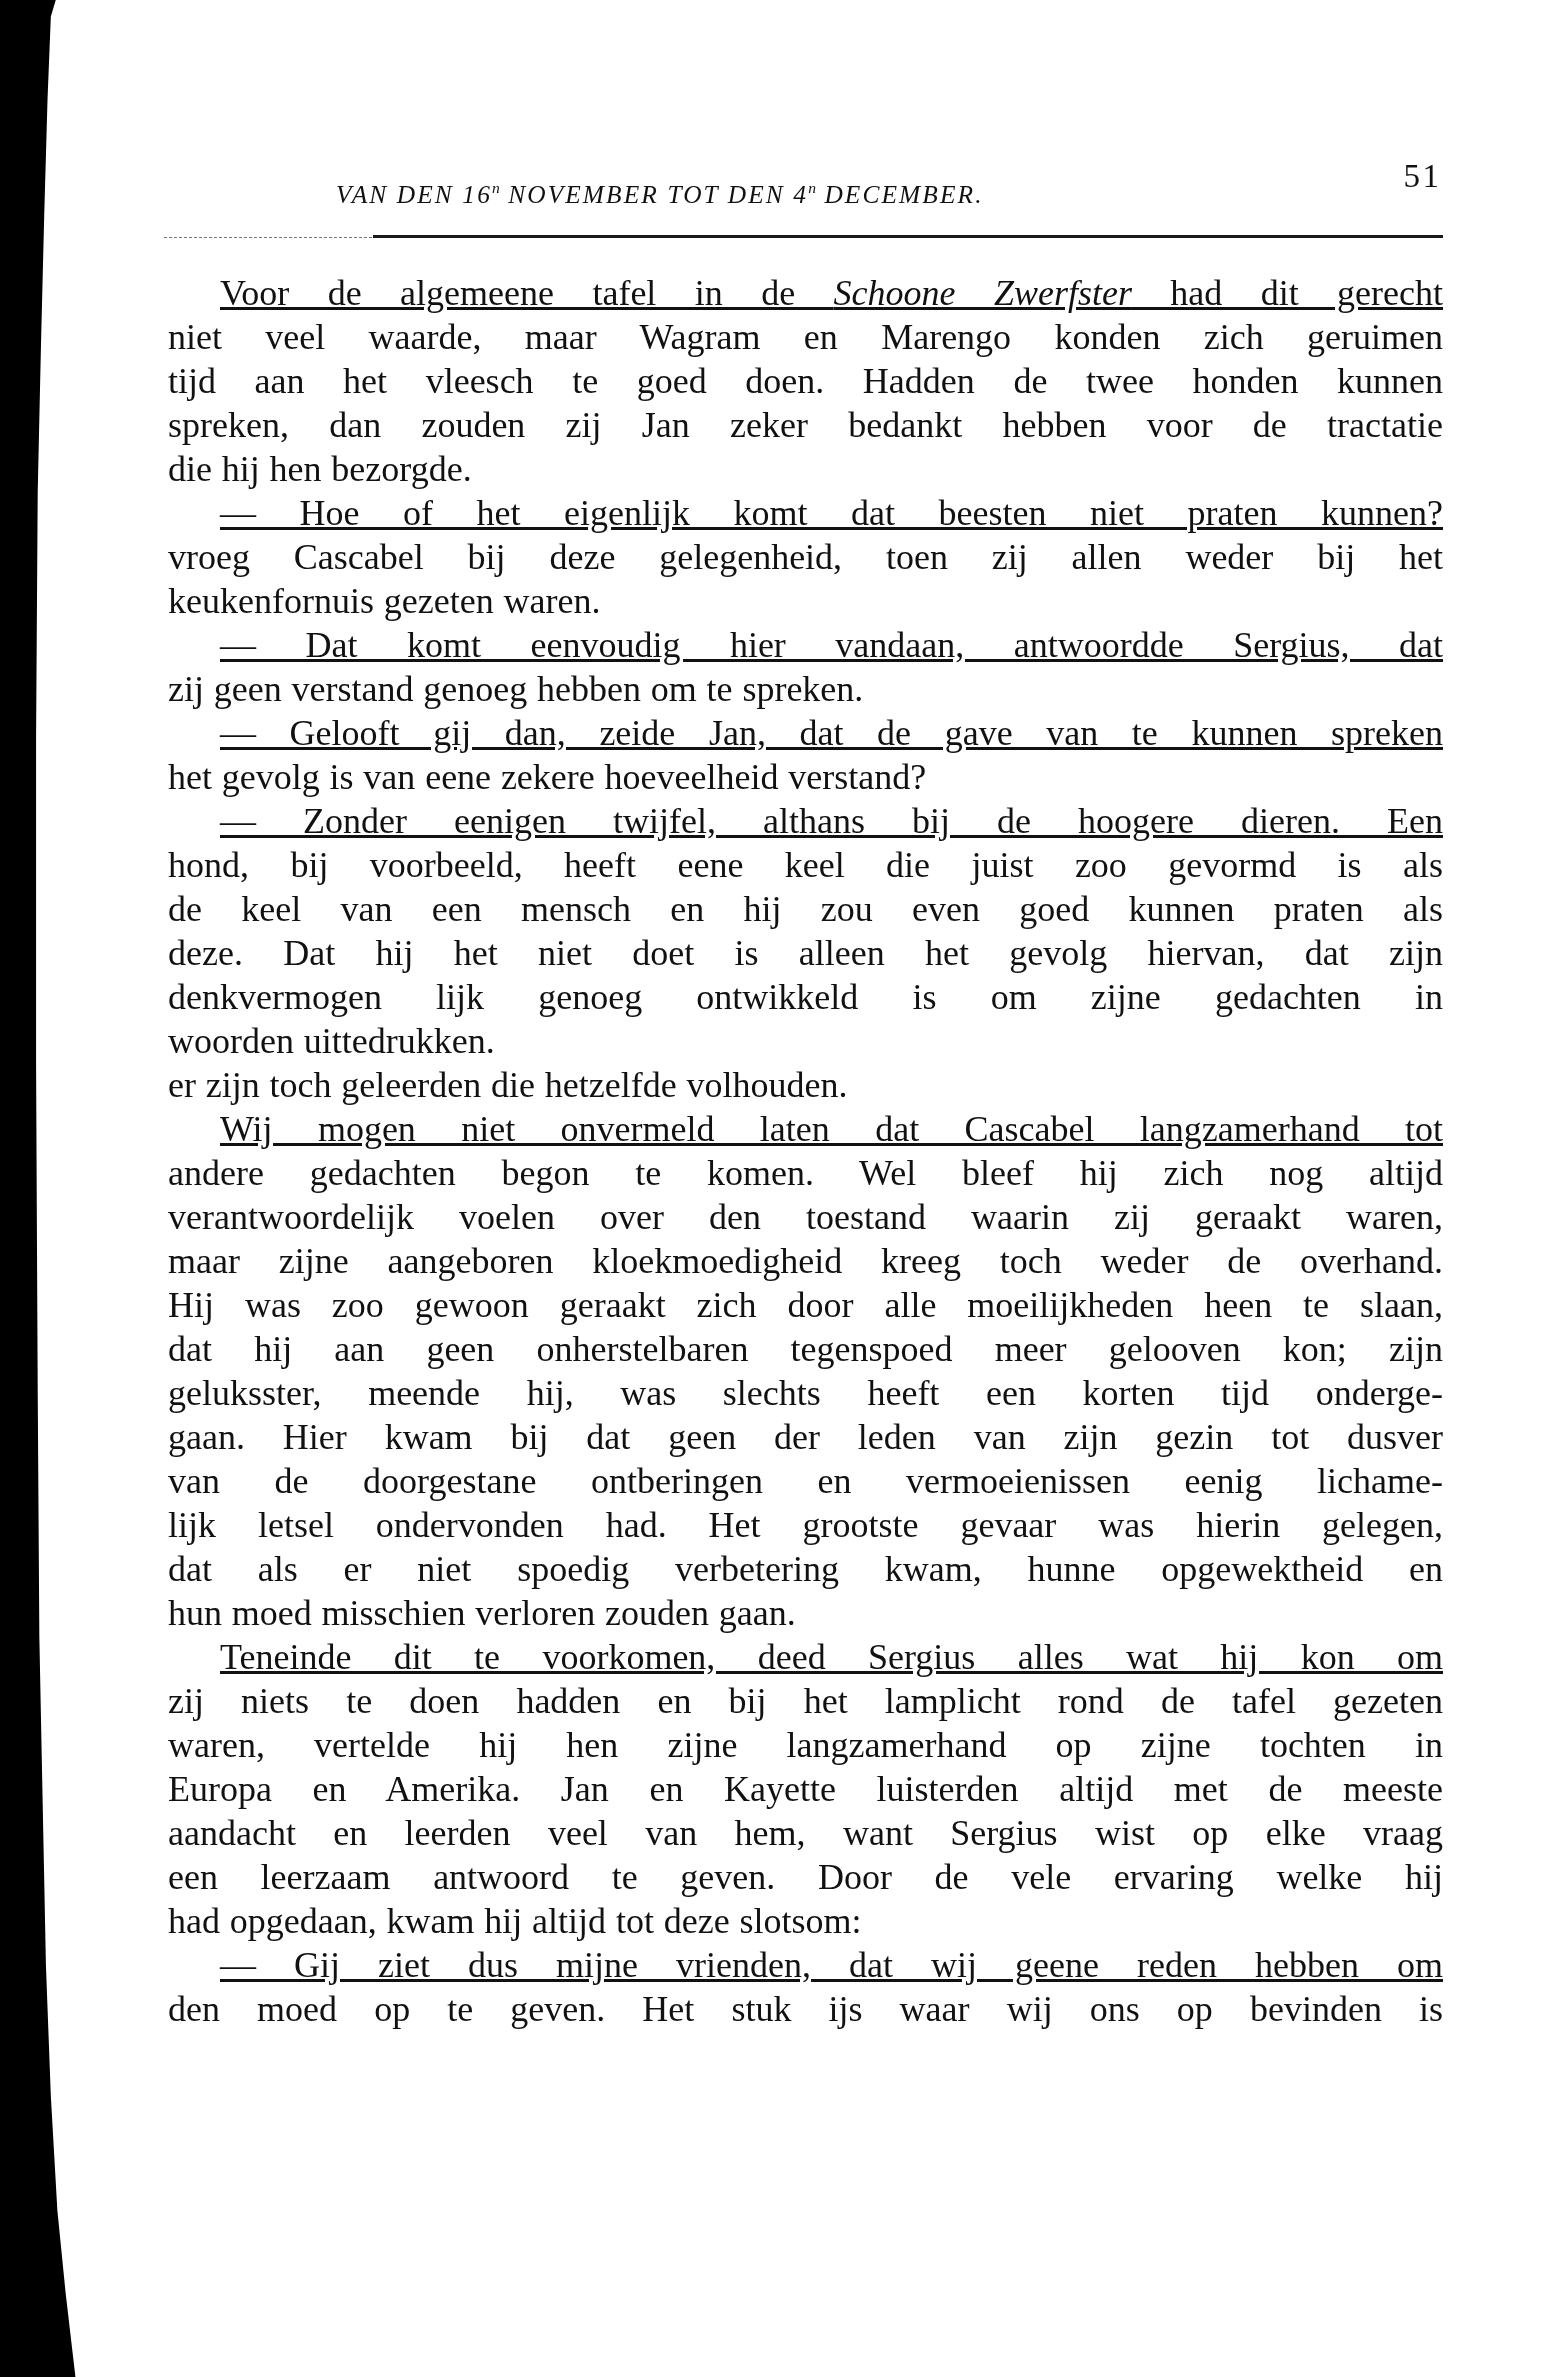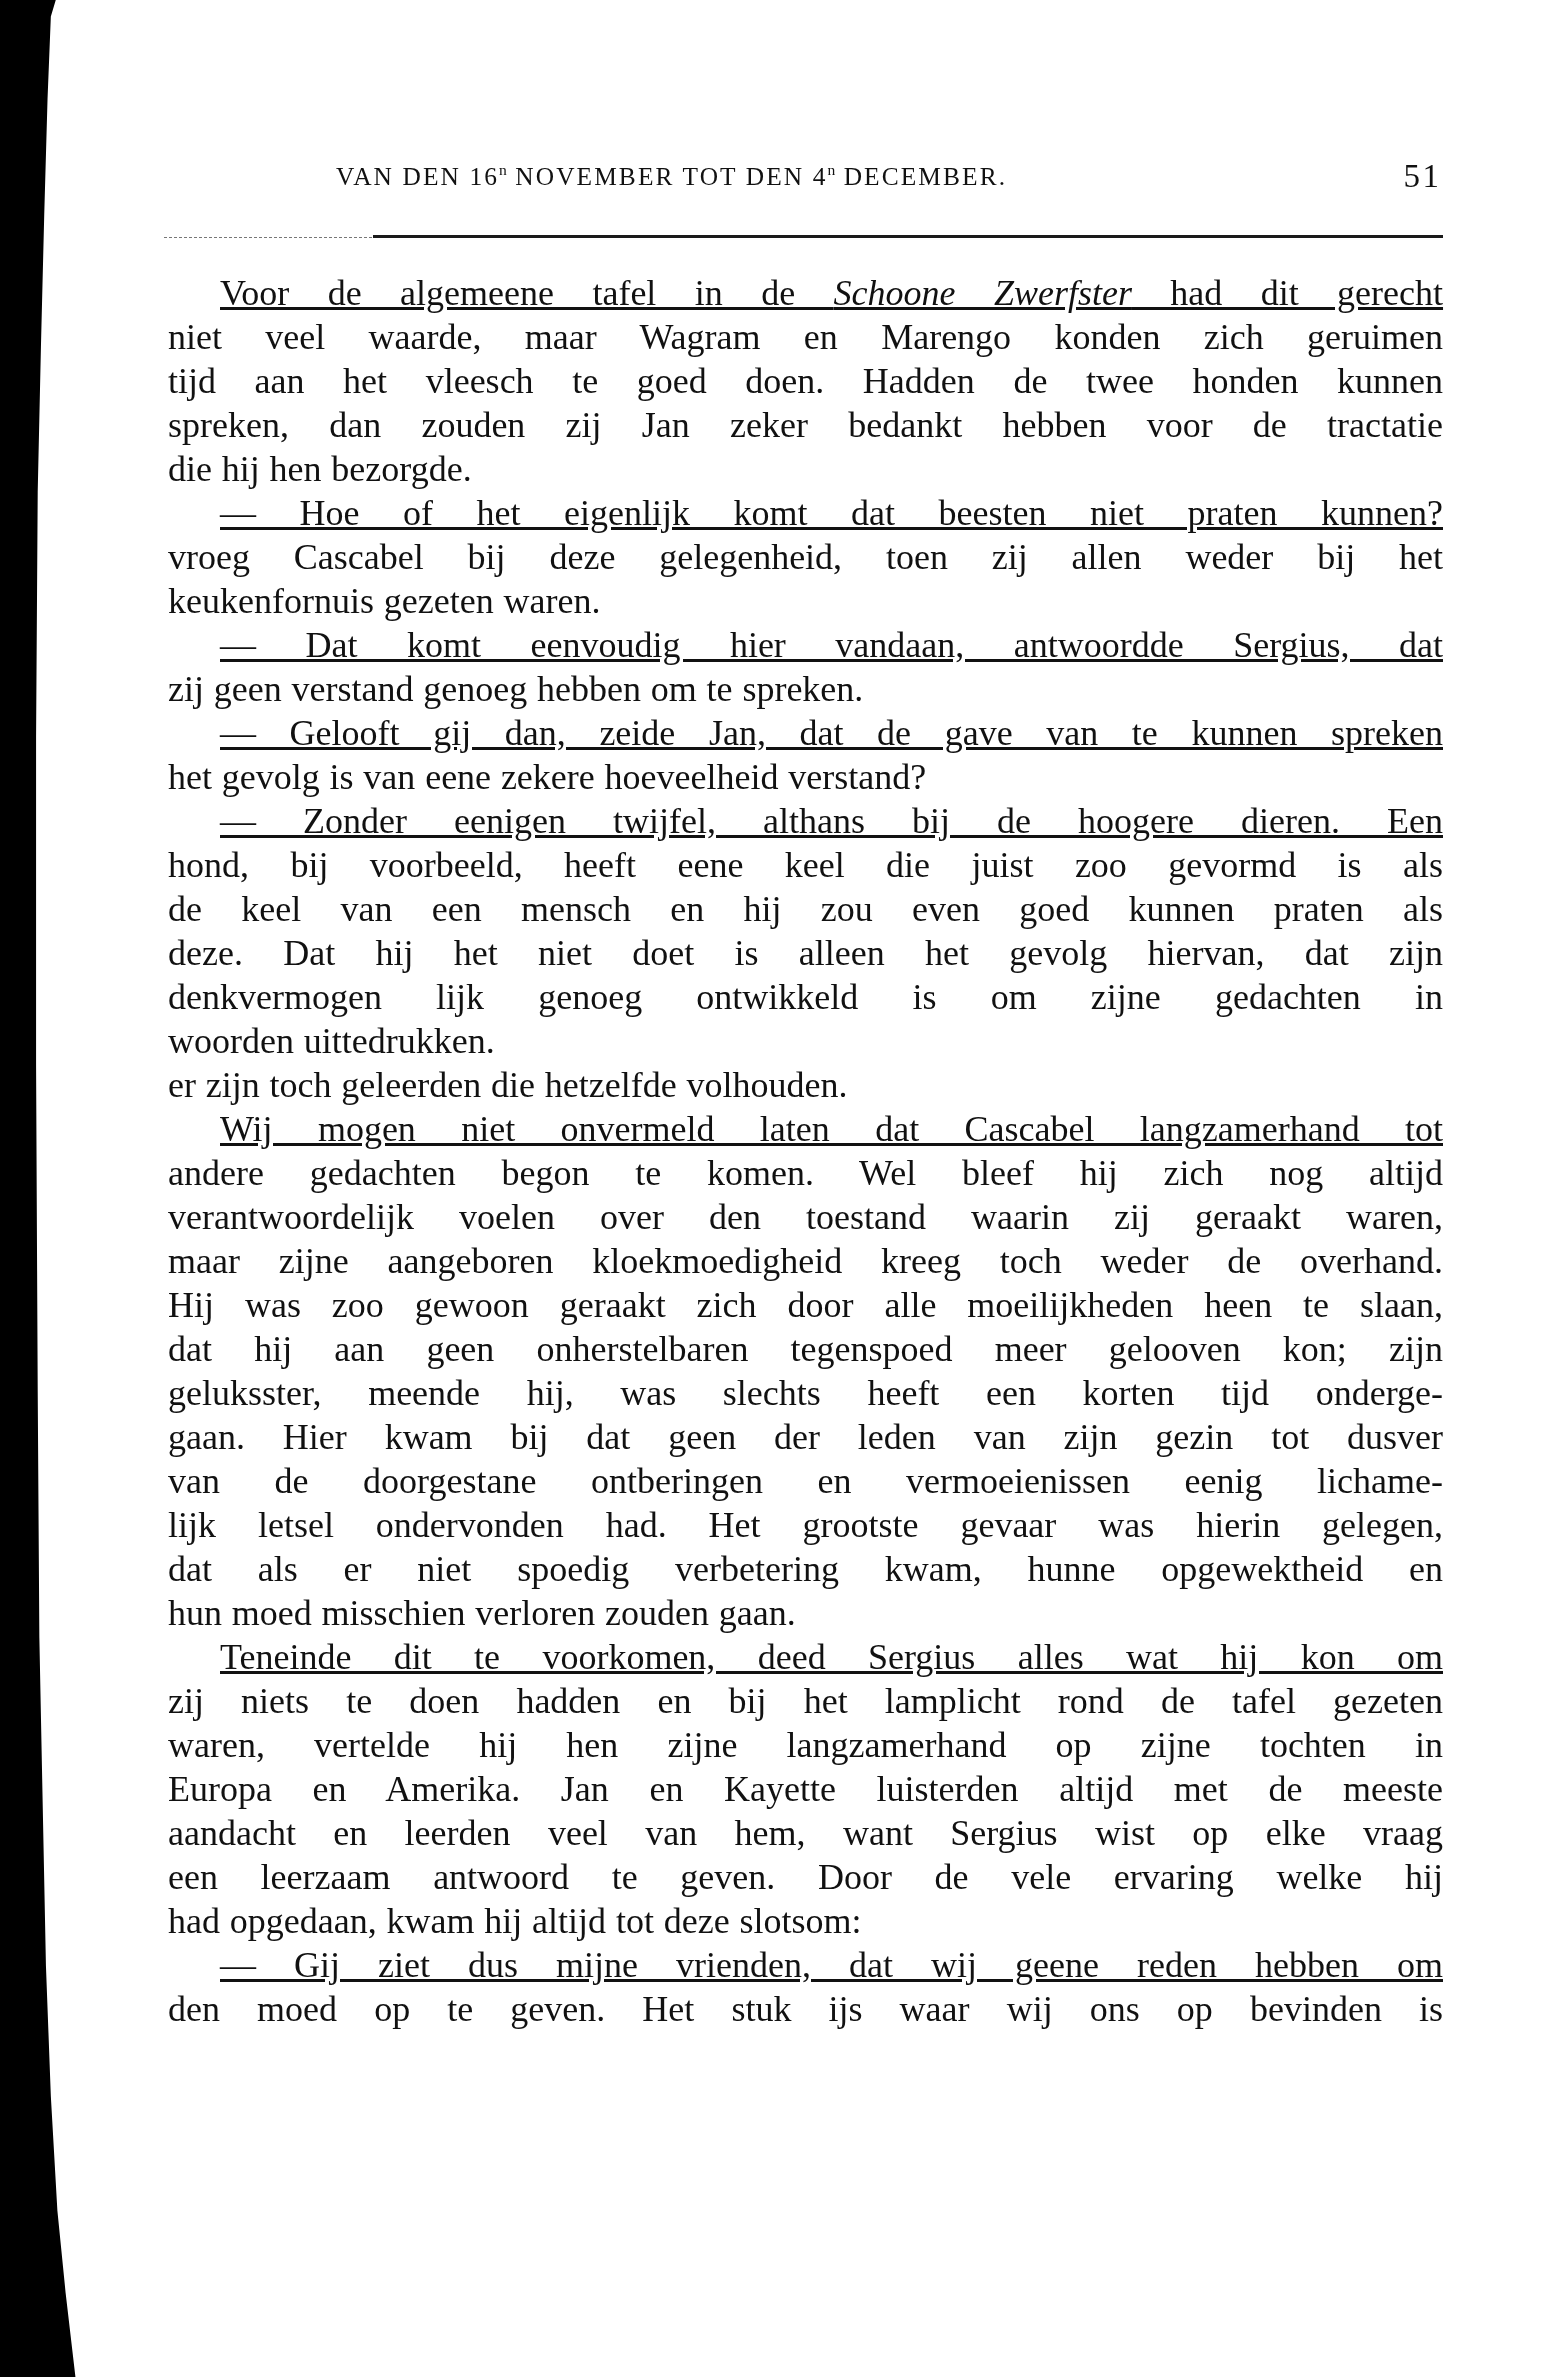--- a/index.html
+++ b/index.html
@@ -23,24 +23,25 @@
   .running-head {
     position: absolute;
     left: 164px;
     top: 161px;
     width: 1279px;
     height: 49px;
   }
   .running-title {
     position: absolute;
     left: 172px;
-    top: 0;
+    top: 18px;
     font-size: 25.4px;
     letter-spacing: 2.1px;
     white-space: nowrap;
+    font-style: italic;
   }
   .running-title sup {
     font-size: 15.6px;
     vertical-align: 9.8px;
     letter-spacing: 0;
   }
   .page-number {
     position: absolute;
     right: 1.6px;
     top: -3.3px;

